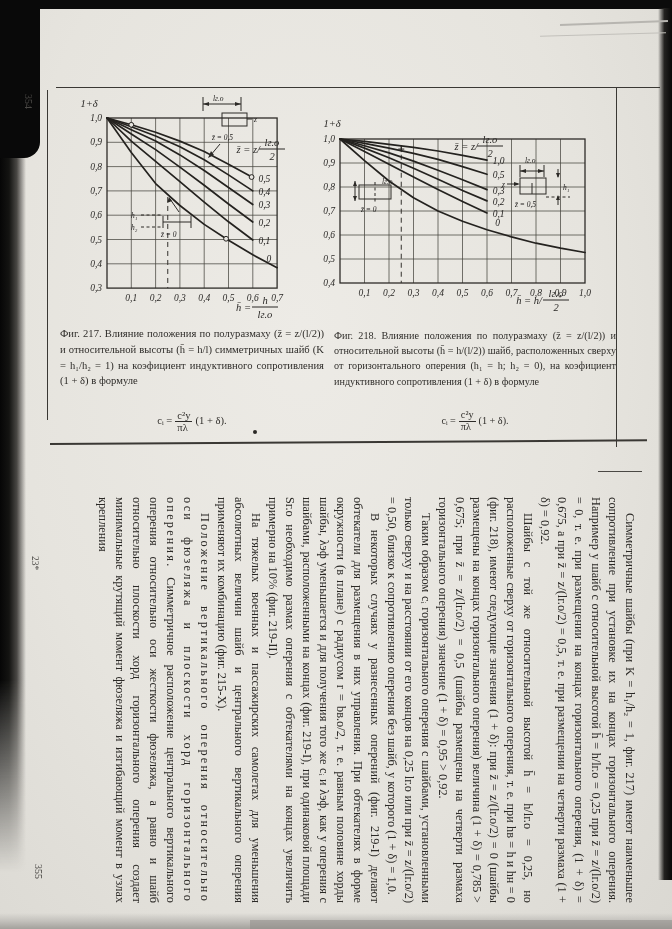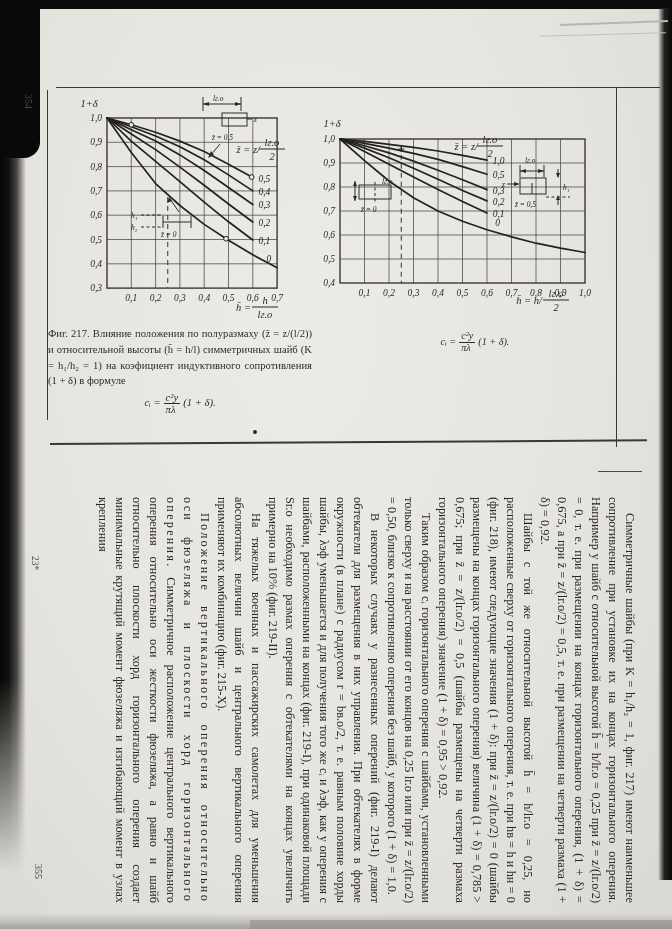--- a/index.html
+++ b/index.html
@@ -34,24 +34,24 @@
   svg.chart{position:absolute;overflow:visible;}
   .t-tick{font:italic 9.5px "Liberation Serif",serif;fill:#2a2826;}
   .t-name{font:italic 10.5px "Liberation Serif",serif;fill:#2a2826;}
   .t-clabel{font:italic 9.5px "Liberation Serif",serif;fill:#232120;}
   .t-ins{font:italic 7.5px "Liberation Serif",serif;fill:#232120;}
   .ins-line{stroke:#2c2a27;stroke-width:1;fill:none;}
   .ins-dash{stroke:#2c2a27;stroke-width:1;fill:none;stroke-dasharray:3,2.5;}
   .ins-fill{fill:#2c2a27;stroke:none;}
   
   .caption{position:absolute;text-align:justify;color:#2e2c29;}
-  .cap-left{left:48px;top:326px;width:264px;font-size:10.6px;line-height:15.8px;}
+  .cap-left{left:60px;top:326px;width:264px;font-size:10.6px;line-height:15.8px;}
   .cap-right{left:334px;top:328px;width:282px;font-size:10.2px;line-height:15.2px;}
   .caption p{margin:0;}
-  .cap-formula{text-align:center;margin-top:3px;font-style:italic;}
+  .cap-formula{text-align:center;margin-top:21px;}
   .frac{display:inline-block;vertical-align:middle;text-align:left;line-height:1.05;margin:0 3px;}
   .frac .num{display:block;border-bottom:1px solid #2e2c29;padding:0 2px;}
   .frac .den{display:block;padding:0 2px;}
   
   .rot-wrap{position:absolute;left:32px;top:497px;width:606px;height:416px;}
   .rot-inner{position:absolute;left:606px;top:0;width:406px;height:600px;overflow:hidden;
     transform:rotate(90deg);transform-origin:0 0;
     font-size:12.3px;line-height:17px;text-align:justify;color:#2b2926;
     hyphens:auto;-webkit-hyphens:auto;}
   .rot-inner p{margin:0;text-indent:16px;}
@@ -260,20 +260,21 @@
     </g>
   </svg>
 
   <div class="caption cap-left">
     <p>Фиг. 217. Влияние положения по полуразмаху (z̄ = z/(l/2)) и относительной высоты (h̄ = h/l) симметричных шайб (K = h₁/h₂ = 1) на коэфициент индуктивного сопротивления (1 + δ) в формуле</p>
     <div class="cap-formula">
       <span>cᵢ =</span><span class="frac"><span class="num">c²у</span><span class="den">πλ</span></span><span>(1 + δ).</span>
     </div>
   </div>
   <div class="caption cap-right">
+    <p>Фиг. 218. Влияние положения по полуразмаху (z̄ = z/(l/2)) и относительной высоты (h̄ = h/(l/2)) шайб, расположенных сверху от горизонтального оперения (h₁ = h; h₂ = 0), на коэфициент индуктивного сопротивления (1 + δ) в формуле</p>
     <div class="cap-formula">
       <span>cᵢ =</span><span class="frac"><span class="num">c²у</span><span class="den">πλ</span></span><span>(1 + δ).</span>
     </div>
   </div>
 
   <div class="rot-wrap">
     <div class="rot-inner" id="bodyText">
         <p>Симметричные шайбы (при K = h₁/h₂ = 1, фиг. 217) имеют наименьшее сопротивление при установке их на концах горизонтального оперения. Например у шайб с относительной высотой h̄ = h/lг.о = 0,25 при z̄ = z/(lг.о/2) = 0, т. е. при размещении на концах горизонтального оперения, (1 + δ) = 0,675, а при z̄ = z/(lг.о/2) = 0,5, т. е. при размещении на четверти размаха (1 + δ) = 0,92.</p>
         <p>Шайбы с той же относительной высотой h̄ = h/lг.о = 0,25, но расположенные сверху от горизонтального оперения, т. е. при hв = h и hн = 0 (фиг. 218), имеют следующие значения (1 + δ): при z̄ = z/(lг.о/2) = 0 (шайбы размещены на концах горизонтального оперения) величина (1 + δ) = 0,785 &gt; 0,675; при z̄ = z/(lг.о/2) = 0,5 (шайбы размещены на четверти размаха горизонтального оперения) значение (1 + δ) = 0,95 &gt; 0,92.</p>
         <p>Таким образом cᵢ горизонтального оперения с шайбами, установленными только сверху и на расстоянии от его концов на 0,25 lг.о или при z̄ = z/(lг.о/2) = 0,50, близко к сопротивлению оперения без шайб, у которого (1 + δ) = 1,0.</p>

